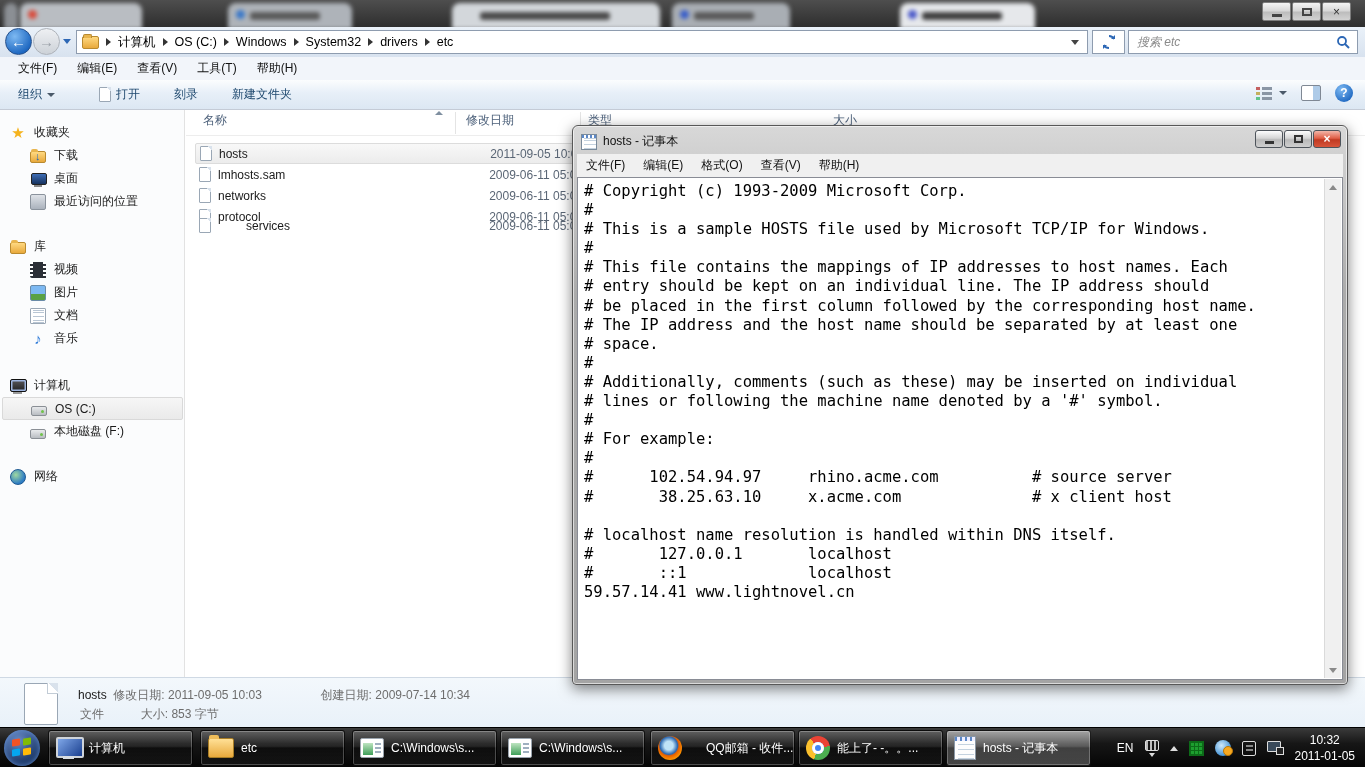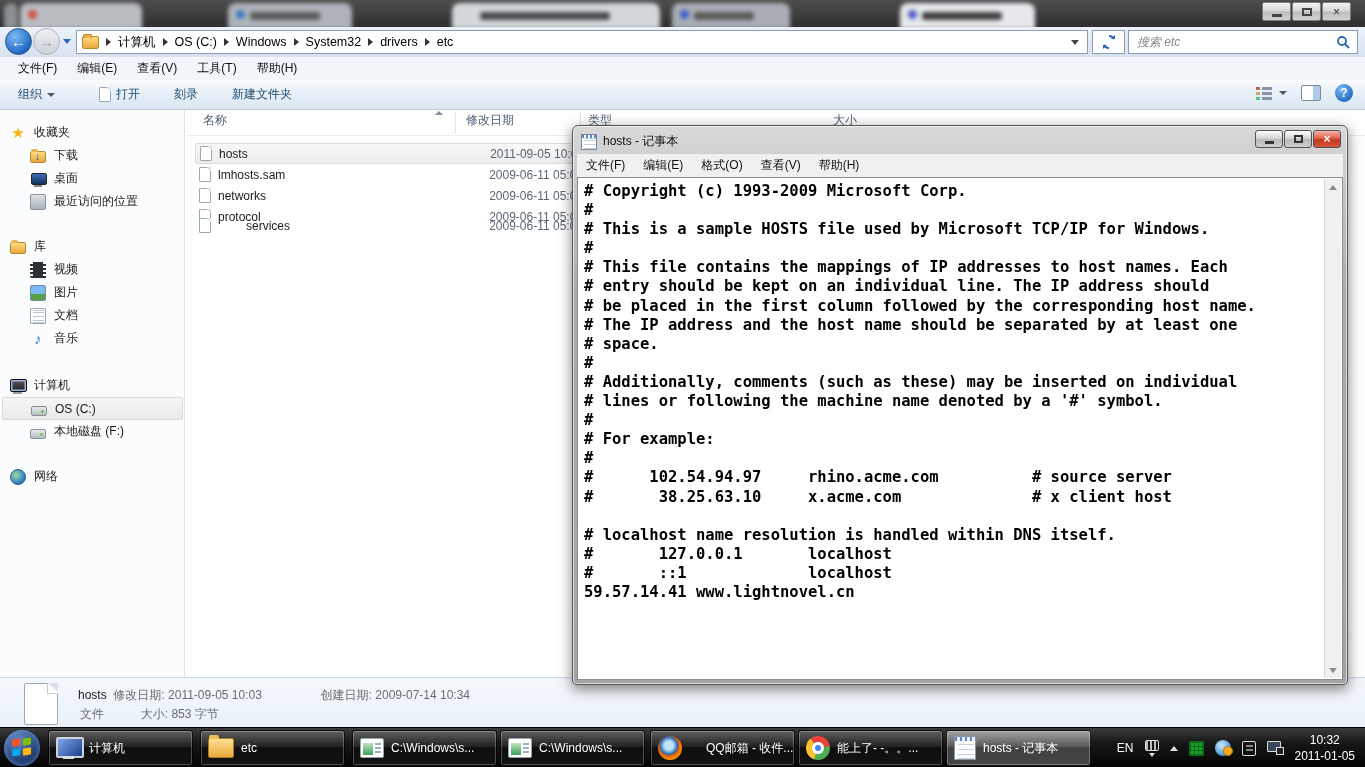--- a/index.html
+++ b/index.html
@@ -94,21 +94,21 @@
   
   .notepad { position:absolute; left:572px; top:125px; width:776px; height:560px; border-radius:6px 6px 4px 4px; background:linear-gradient(#d8d8d8,#ababab 30%,#a4a4a4); border:1px solid #585858; box-shadow:0 4px 14px rgba(0,0,0,.5), inset 0 0 0 1px rgba(255,255,255,.6); z-index:10; }
   .np-title { position:absolute; left:4px; top:3px; right:4px; height:25px; display:flex; align-items:center; gap:6px; font-size:12px; color:#111; padding-left:4px; }
   .i-notepad { width:16px; height:16px; background:#fff; border:1px solid #7a8term; border:1px solid #7a8a9a; position:relative; background-image:repeating-linear-gradient(#c4d2df 0 1px, transparent 1px 4px); background-position:2px 5px; background-size:12px 10px; background-repeat:repeat-y; }
   .i-notepad::before { content:""; position:absolute; left:0; top:0; width:100%; height:3px; background:repeating-linear-gradient(90deg,#5b87c7 0 2px,#fff 2px 4px); }
   .np-caps { position:absolute; right:6px; top:4px; display:flex; gap:1px; }
   .np-cap { width:28px; height:18px; border:1px solid #4e545b; border-radius:3px; background:linear-gradient(#fdfdfd,#d5d5d5 45%,#b9b9b9 55%,#cfcfcf); display:flex; align-items:center; justify-content:center; color:#222; font-size:12px; line-height:1; }
   .np-close { background:linear-gradient(#f2b5a8,#e06048 45%,#c03a22 55%,#d8543a); color:#fff; font-weight:bold; }
   .np-menu { position:absolute; left:4px; top:28px; right:4px; height:23px; background:#F0F0F0; display:flex; align-items:center; font-size:12px; color:#111; }
   .np-menu span { padding:3px 9px; }
-  .np-client { position:absolute; left:4px; top:51px; right:4px; bottom:4px; background:#fff; border:1px solid #898c95;font-weight:bold; }
+  .np-client { position:absolute; left:4px; top:51px; right:4px; bottom:4px; background:#fff; border:1px solid #898c95; }
   .np-text { position:absolute; left:6px; top:4px; right:22px; bottom:2px; font-family:"DejaVu Sans Mono","Liberation Mono",monospace; font-size:15.5px; line-height:19.1px; white-space:pre; color:#000; overflow:hidden; }
   .np-scroll { position:absolute; right:1px; top:1px; width:17px; bottom:1px; background:#F0F0F0; border-left:1px solid #DADADA; }
   .np-sbtn { position:absolute; left:0; width:16px; height:16px; display:flex; align-items:center; justify-content:center; }
   .tri-up-s { width:0;height:0;border-left:4px solid transparent;border-right:4px solid transparent;border-bottom:5px solid #8a8a8a; }
   .tri-dn-s { width:0;height:0;border-left:4px solid transparent;border-right:4px solid transparent;border-top:5px solid #8a8a8a; }
 
   
   .taskbar { position:absolute; left:0; top:727px; width:1365px; height:40px; background:linear-gradient(#3a3a3a,#161616 40%,#050505); border-top:1px solid #000; z-index:20; }
   .startorb { position:absolute; left:4px; top:2px; width:36px; height:36px; border-radius:50%; background:radial-gradient(circle at 40% 30%, #6a8cc8, #15305e 70%, #0a1830); box-shadow:inset 0 0 6px rgba(130,180,255,.8); }
   .flag { position:absolute; width:8px; height:7px; border-radius:1px; }

